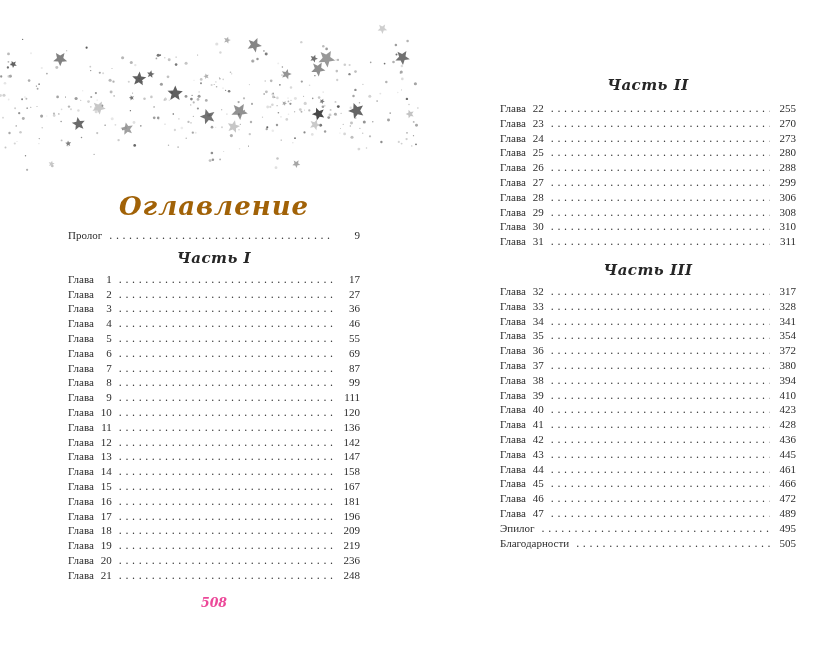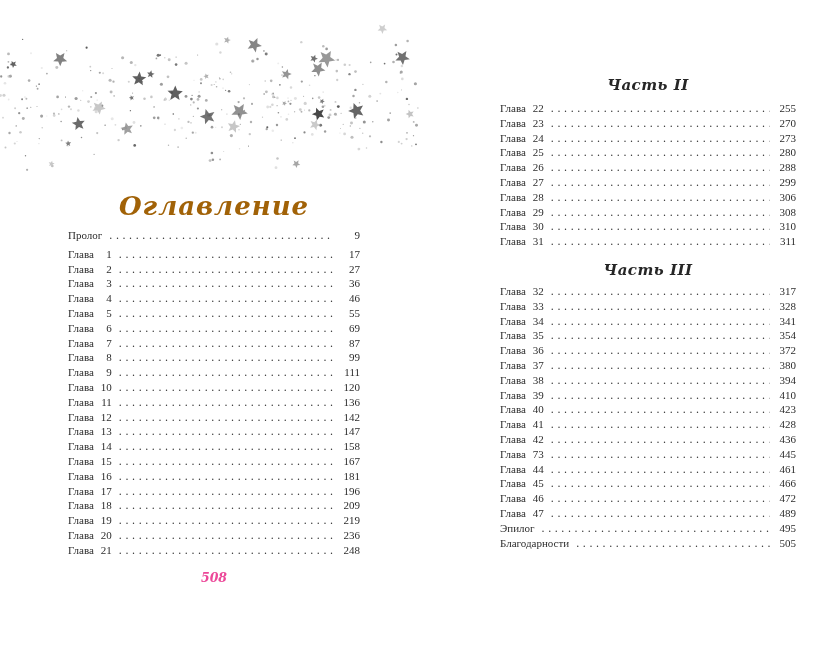--- a/index.html
+++ b/index.html
@@ -437,20 +437,21 @@
     <div class="toc-title">Оглавление</div>
 
     <div class="rows rows-first">
       <div class="toc-row">
         <span>Пролог</span>
         <span class="toc-dots"></span>
         <span class="toc-page">9</span>
       </div>
     </div>
 
+    <div class="part-heading" style="margin-top:6px">Часть I</div>
 
     <div class="rows">
 
     <div class="toc-row">
           <span>Глава</span>
           <span class="toc-num">1</span>
           <span class="toc-dots"></span>
           <span class="toc-page">17</span>
         </div>
         <div class="toc-row">
@@ -710,21 +711,21 @@
           <span class="toc-page">428</span>
         </div>
         <div class="toc-row">
           <span>Глава</span>
           <span class="toc-num">42</span>
           <span class="toc-dots"></span>
           <span class="toc-page">436</span>
         </div>
         <div class="toc-row">
           <span>Глава</span>
-          <span class="toc-num">73</span>
+          <span class="toc-num">43</span>
           <span class="toc-dots"></span>
           <span class="toc-page">445</span>
         </div>
         <div class="toc-row">
           <span>Глава</span>
           <span class="toc-num">44</span>
           <span class="toc-dots"></span>
           <span class="toc-page">461</span>
         </div>
         <div class="toc-row">

